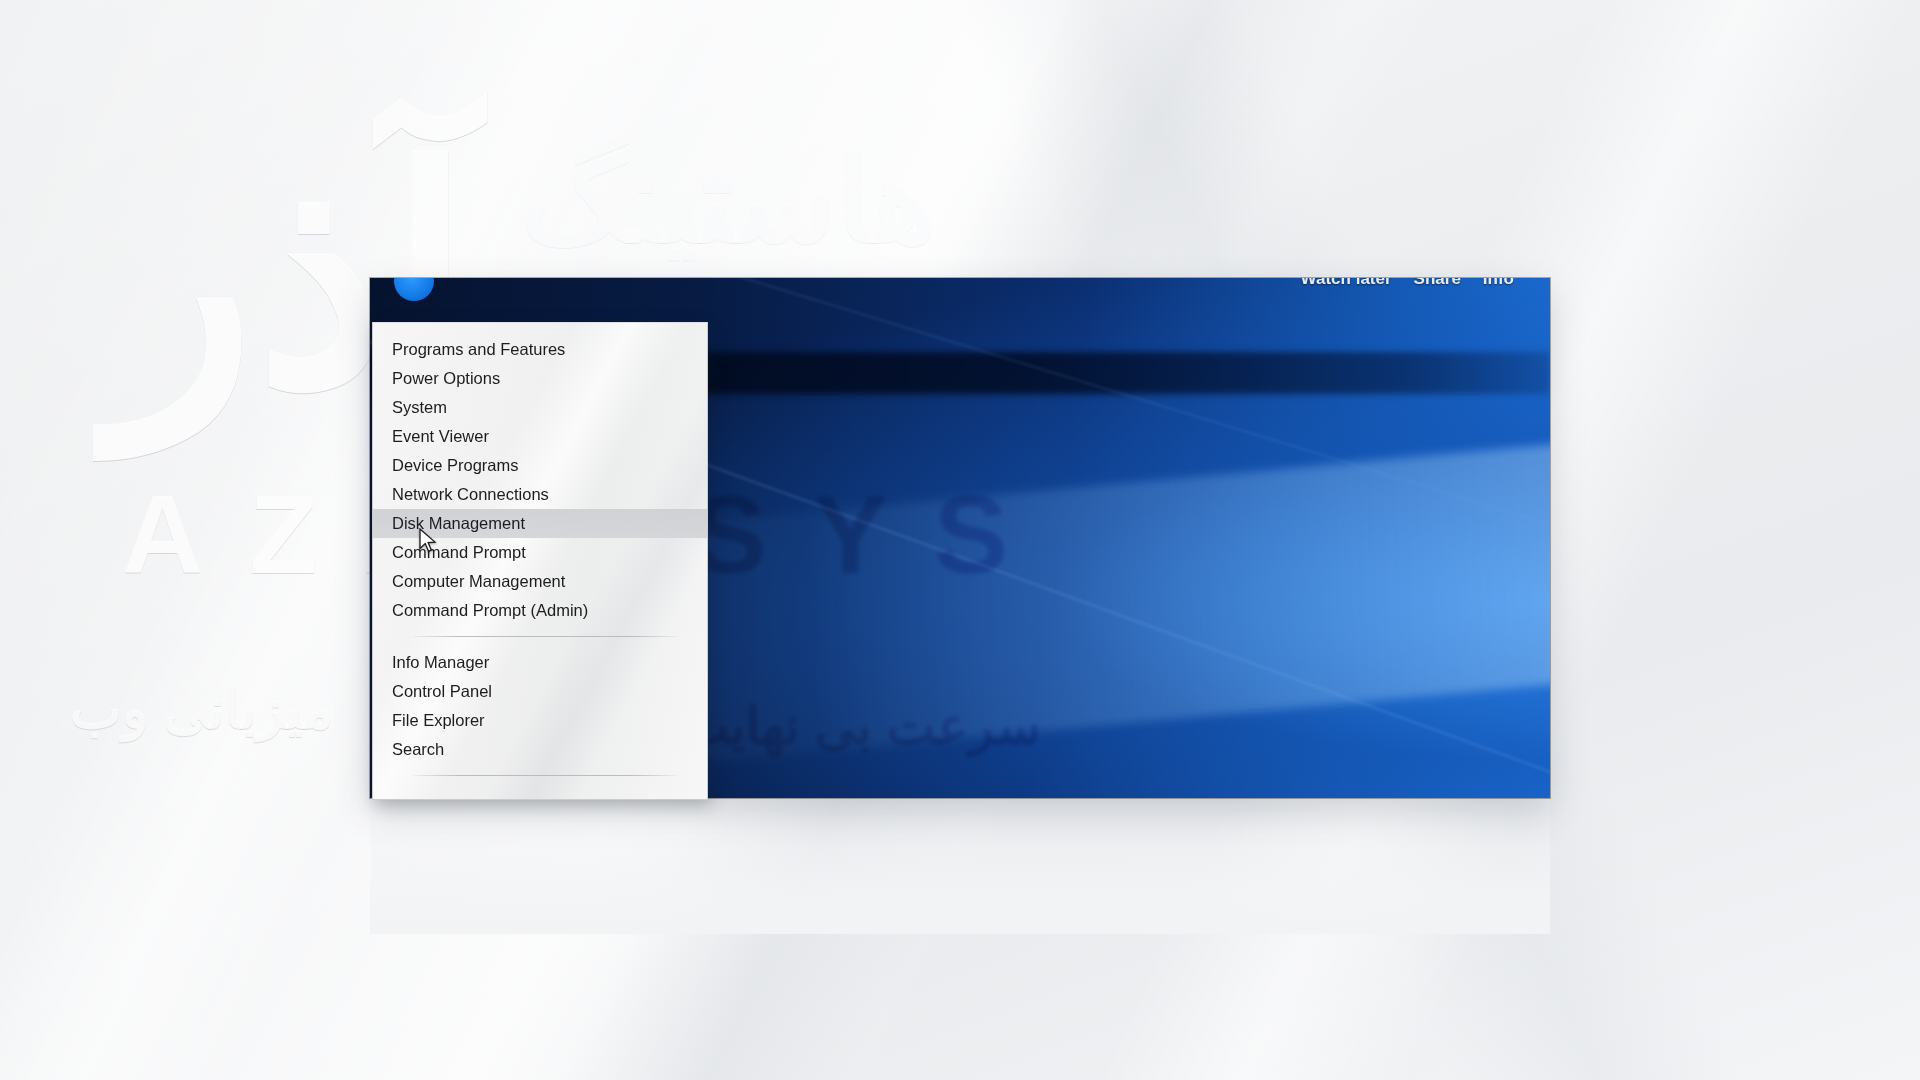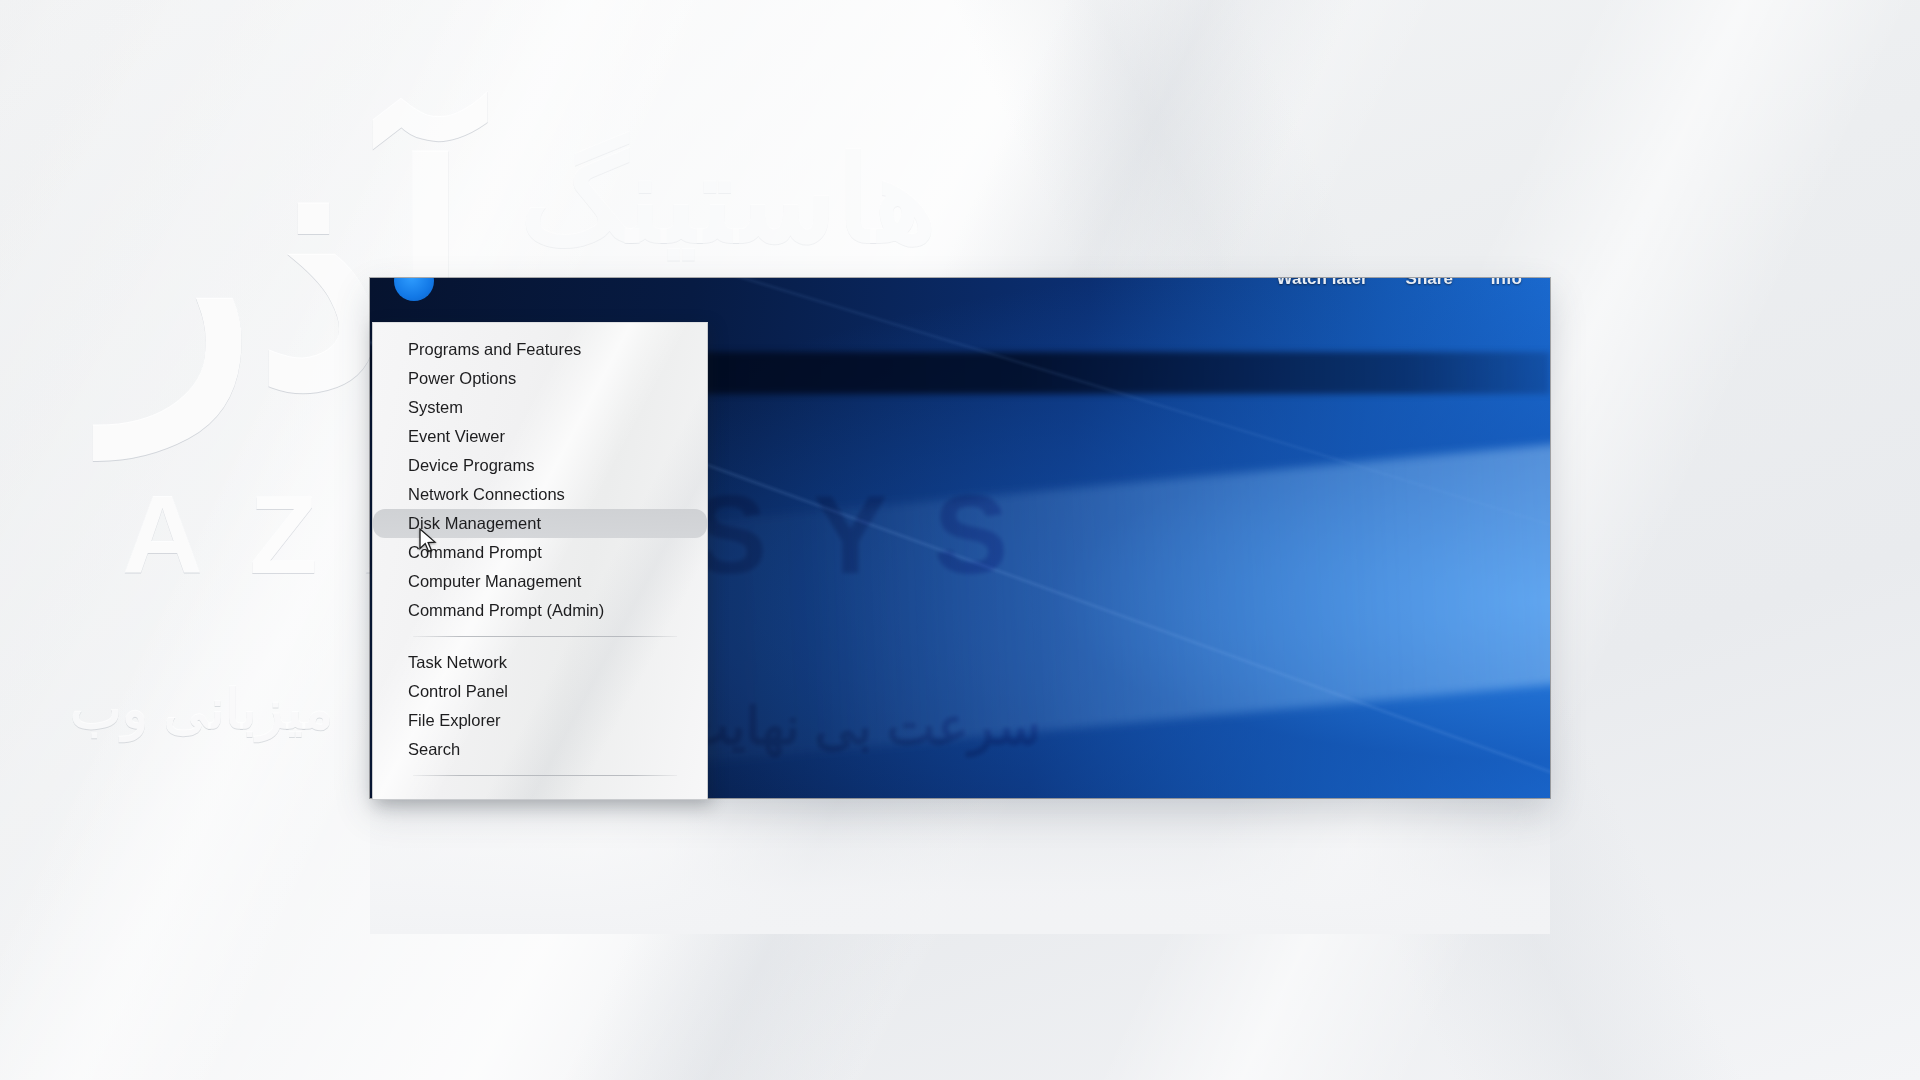--- a/index.html
+++ b/index.html
@@ -87,22 +87,22 @@
   }
   #video-ghost .g {
     position:absolute; color:#0a1c3e; font-weight:700; white-space:nowrap; user-select:none;
   }
   #g-latin { left: -250px; top: 192px;  font-size: 112px; letter-spacing: 46px; }
   #g-speed { left: 310px; top: 418px;  font-size: 52px;  direction: rtl; }
 
   
   #video-topbar {
     position: absolute; right: 0; left: 0; top: 0; height: 30px;
-    display: flex; align-items: flex-start; justify-content: flex-end; gap: 38px;
-    padding-right: 28px;
+    display: flex; align-items: flex-start; justify-content: flex-end; gap: 22px;
+    padding-right: 36px;
     color: #e8edf4; font-size: 17px; font-weight: 700;
     text-shadow: 0 1px 2px rgba(0,0,0,.5);
   }
   #video-topbar span { margin-top: -9px; cursor: pointer; }
   
   #video-badge {
     position: absolute; left: 24px; top: -17px;
     width: 40px; height: 40px; border-radius: 50%;
     background: radial-gradient(circle at 44% 40%, #2f9dff 0%, #1278e6 62%, #0a5fc4 100%);
   }
@@ -131,29 +131,28 @@
   
   #winx::before {
     content:""; position:absolute; inset:0; pointer-events:none;
     background:
       linear-gradient(118deg, transparent 34%, rgba(255,255,255,.75) 44%, transparent 54%),
       linear-gradient(118deg, transparent 62%, rgba(188,193,200,.20) 70%, transparent 78%);
   }
   .winx-item {
     position: relative;
     height: 29px; line-height: 29px;
-    padding-left: 35px;
+    padding-left: 19px;
     font-size: 16.5px;
     color: #1d1d1f;
     white-space: nowrap;
     cursor: default;
   }
   .winx-item.active {
     background: linear-gradient(180deg, rgba(206,208,211,.95) 0%, rgba(211,213,216,.95) 100%);
-    border-radius: 12px;
   }
   .winx-sep {
     position: relative;
     height: 1px; margin: 11px 30px 11px 40px;
     background: linear-gradient(90deg, rgba(180,183,188,.15) 0%, rgba(176,179,184,.85) 18%, rgba(176,179,184,.85) 82%, rgba(180,183,188,.15) 100%);
   }
 
   
   #cursor {
     position: absolute; left: 418px; top: 528px; width: 20px; height: 26px; z-index: 9;
@@ -201,21 +200,21 @@
       <div class="winx-item"><span>Power Options</span></div>
       <div class="winx-item"><span>System</span></div>
       <div class="winx-item"><span>Event Viewer</span></div>
       <div class="winx-item"><span>Device Programs</span></div>
       <div class="winx-item"><span>Network Connections</span></div>
       <div class="winx-item active"><span>Disk Management</span></div>
       <div class="winx-item"><span>Command Prompt</span></div>
       <div class="winx-item"><span>Computer Management</span></div>
       <div class="winx-item"><span>Command Prompt (Admin)</span></div>
       <div class="winx-sep"></div>
-      <div class="winx-item"><span>Task Network</span></div>
+      <div class="winx-item"><span>Info Manager</span></div>
       <div class="winx-item"><span>Control Panel</span></div>
       <div class="winx-item"><span>File Explorer</span></div>
       <div class="winx-item"><span>Search</span></div>
       <div class="winx-sep"></div>
     </div>
 
   <svg id="cursor" viewBox="0 0 20 26" style="left: 418px; top: 528px;">
     <path d="M2 1 L2 20.5 L7.2 15.6 L10.6 23.4 L13.3 22.1 L10.1 14.6 L17 14.1 Z" fill="#ffffff" stroke="#1b1b1b" stroke-width="1.3"></path>
   </svg>
 

